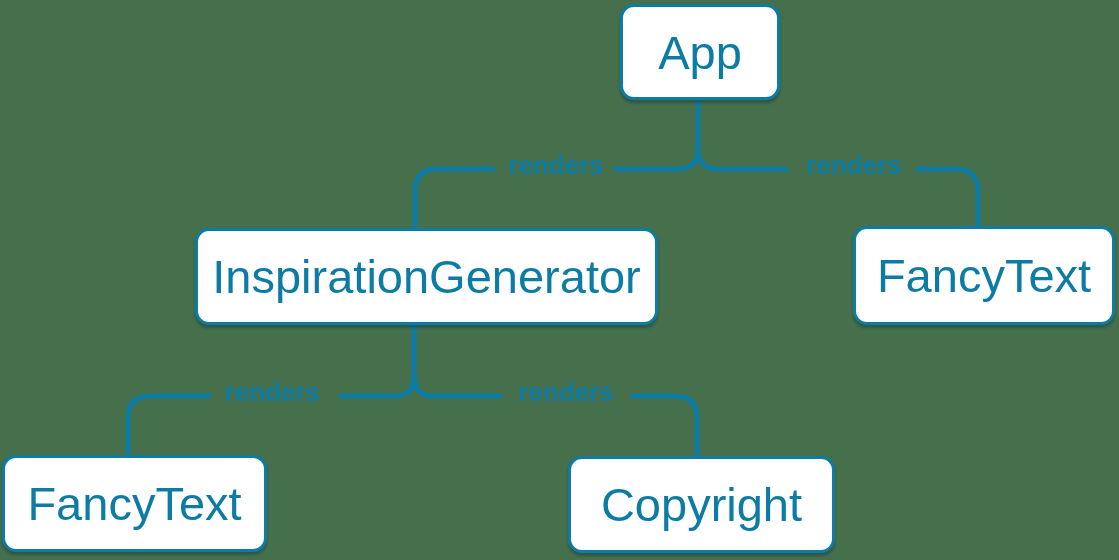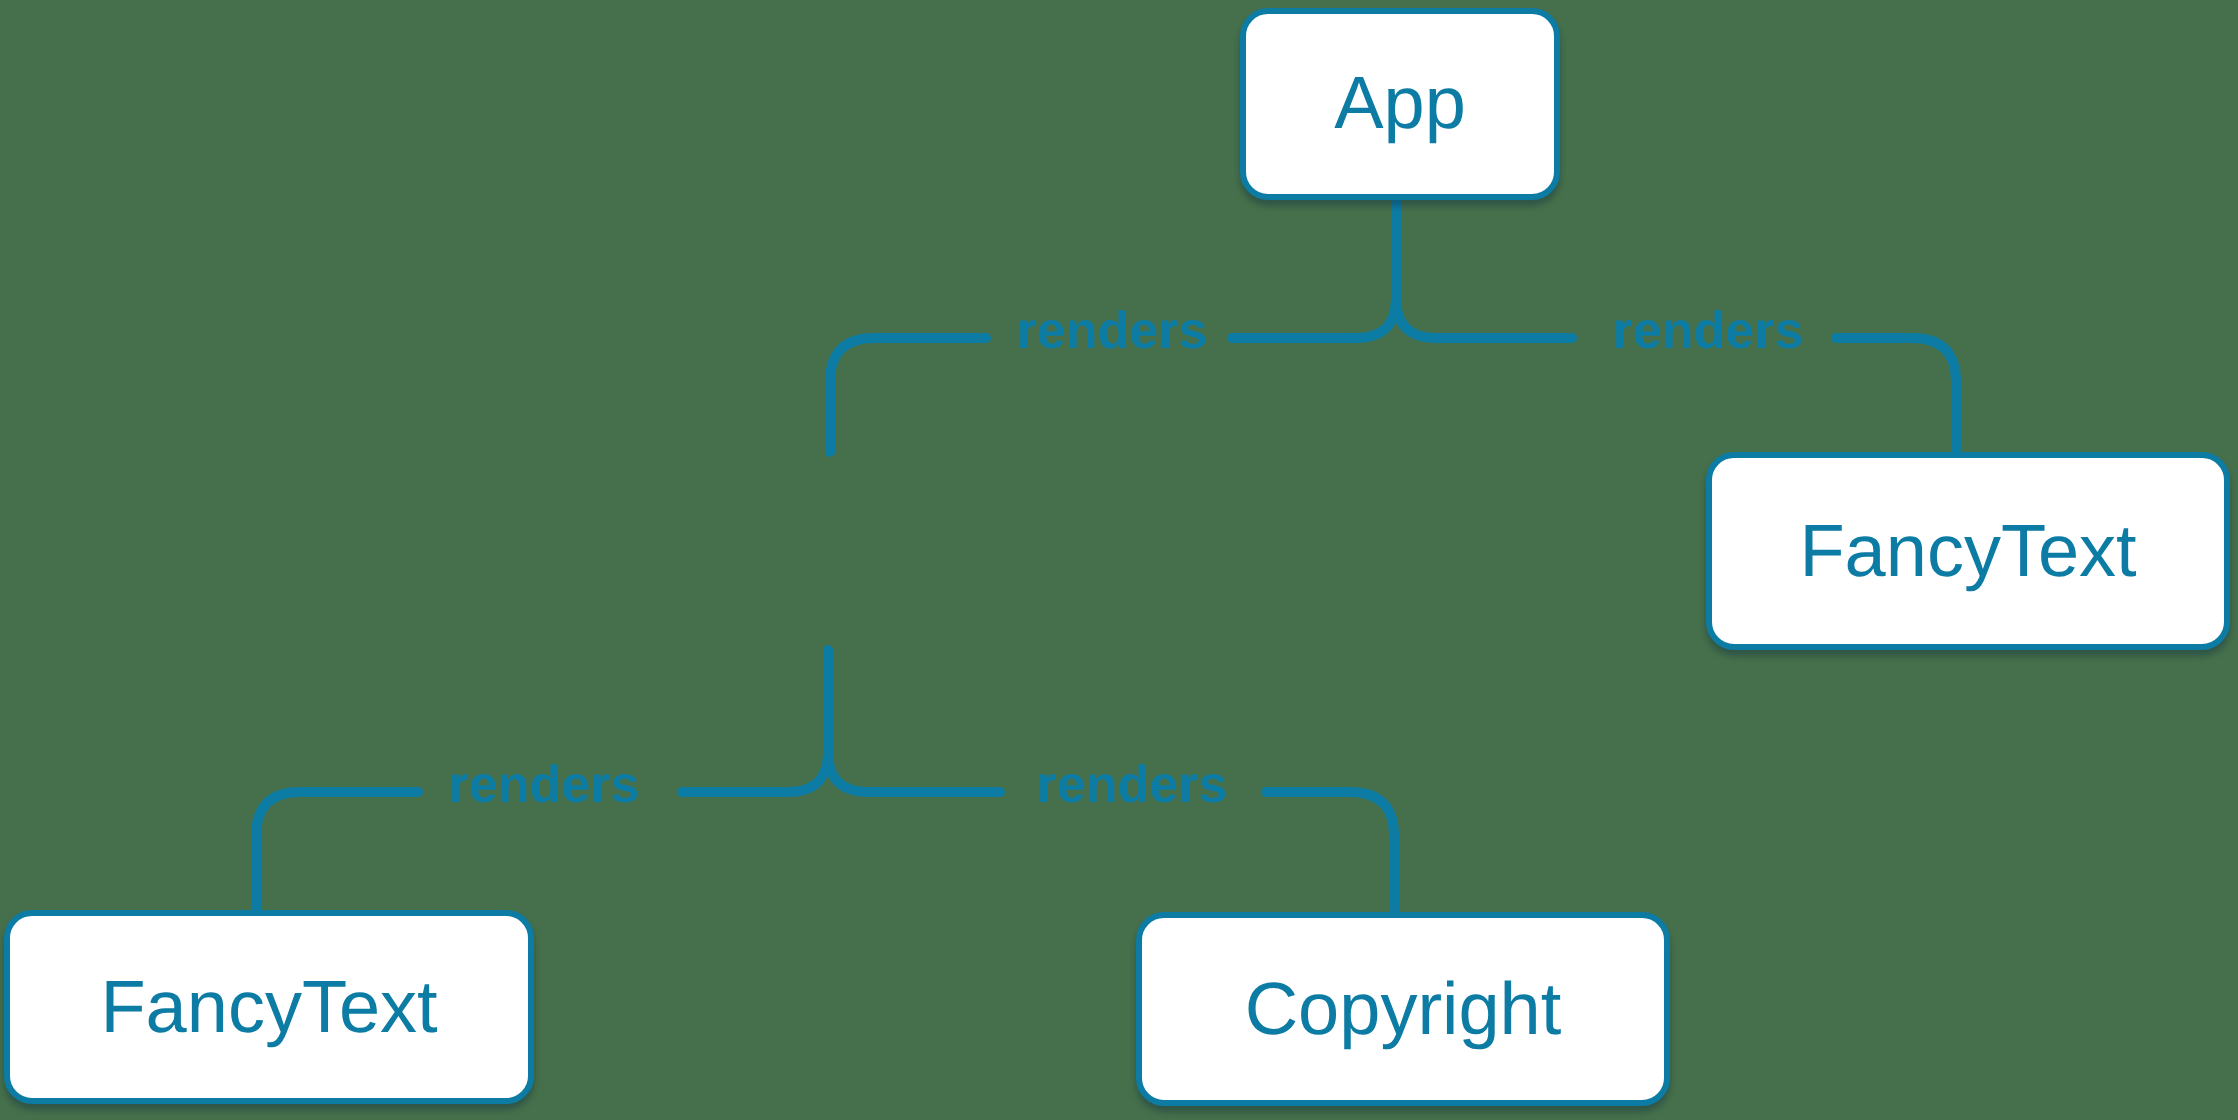--- a/index.html
+++ b/index.html
@@ -33,21 +33,21 @@
     align-items: center;
     justify-content: center;
     background: var(--node-fill, #ffffff);
     border: 3px solid var(--stroke, #0D7CA5);
     border-radius: 14px;
     box-shadow: 0 3px 3px rgba(15, 45, 65, 0.40);
     box-sizing: border-box;
   }
   .node-label {
     color: var(--stroke, #0D7CA5);
-    font-size: 37px;
+    font-size: 47px;
     font-weight: 500;
     letter-spacing: 0px;
     white-space: nowrap;
   }
   .edge-label {
     position: absolute;
     transform: translate(-50%, -55%);
     color: var(--stroke, #0D7CA5);
     font-size: 26px;
     font-weight: 700;
@@ -73,20 +73,23 @@
 
     <path d="M209 396 L150 396 Q128 396 128 418 L128 454"></path>
 
     <path d="M633 396 L675 396 Q697 396 697 418 L697 455"></path>
   </svg>
 
   <div class="node" style="left:620px; top:4px; width:160px; height:96px;">
     <span class="node-label">App</span>
   </div>
 
+  <div class="node" style="left:195px; top:228px; width:463px; height:97px;">
+    <span class="node-label">InspirationGenerator</span>
+  </div>
 
   <div class="node" style="left:853px; top:226px; width:262px; height:99px;">
     <span class="node-label">FancyText</span>
   </div>
 
   <div class="node" style="left:2px; top:455px; width:265px; height:97px;">
     <span class="node-label">FancyText</span>
   </div>
 
   <div class="node" style="left:568px; top:456px; width:267px; height:97px;justify-content:center;">

